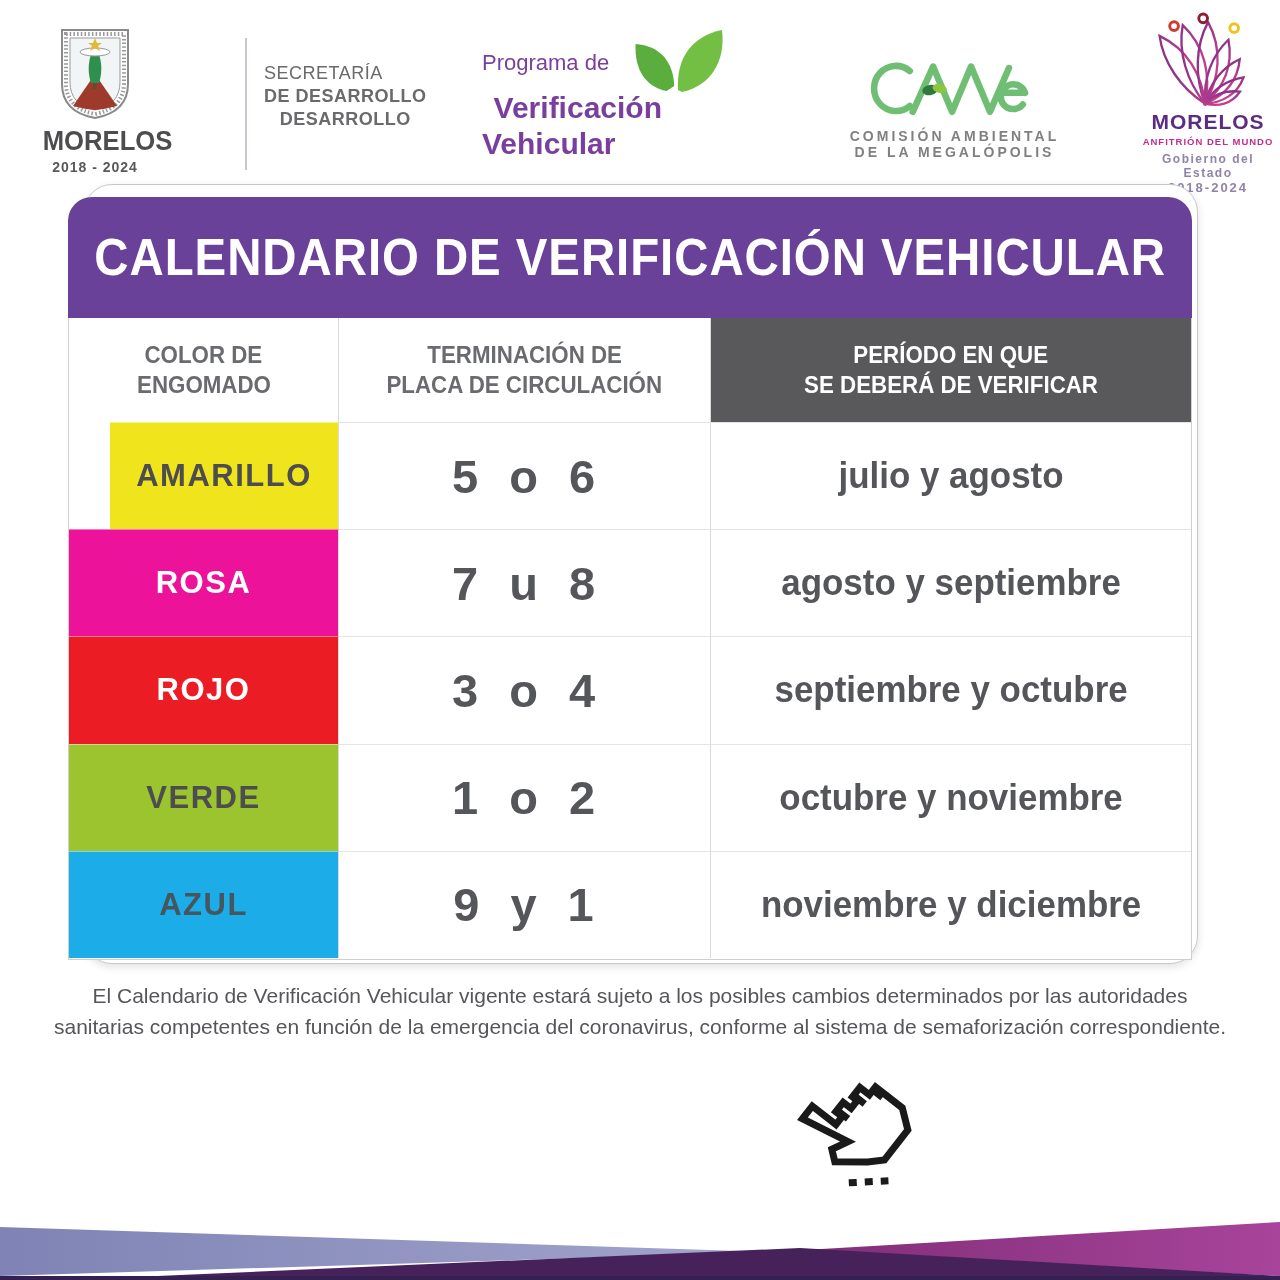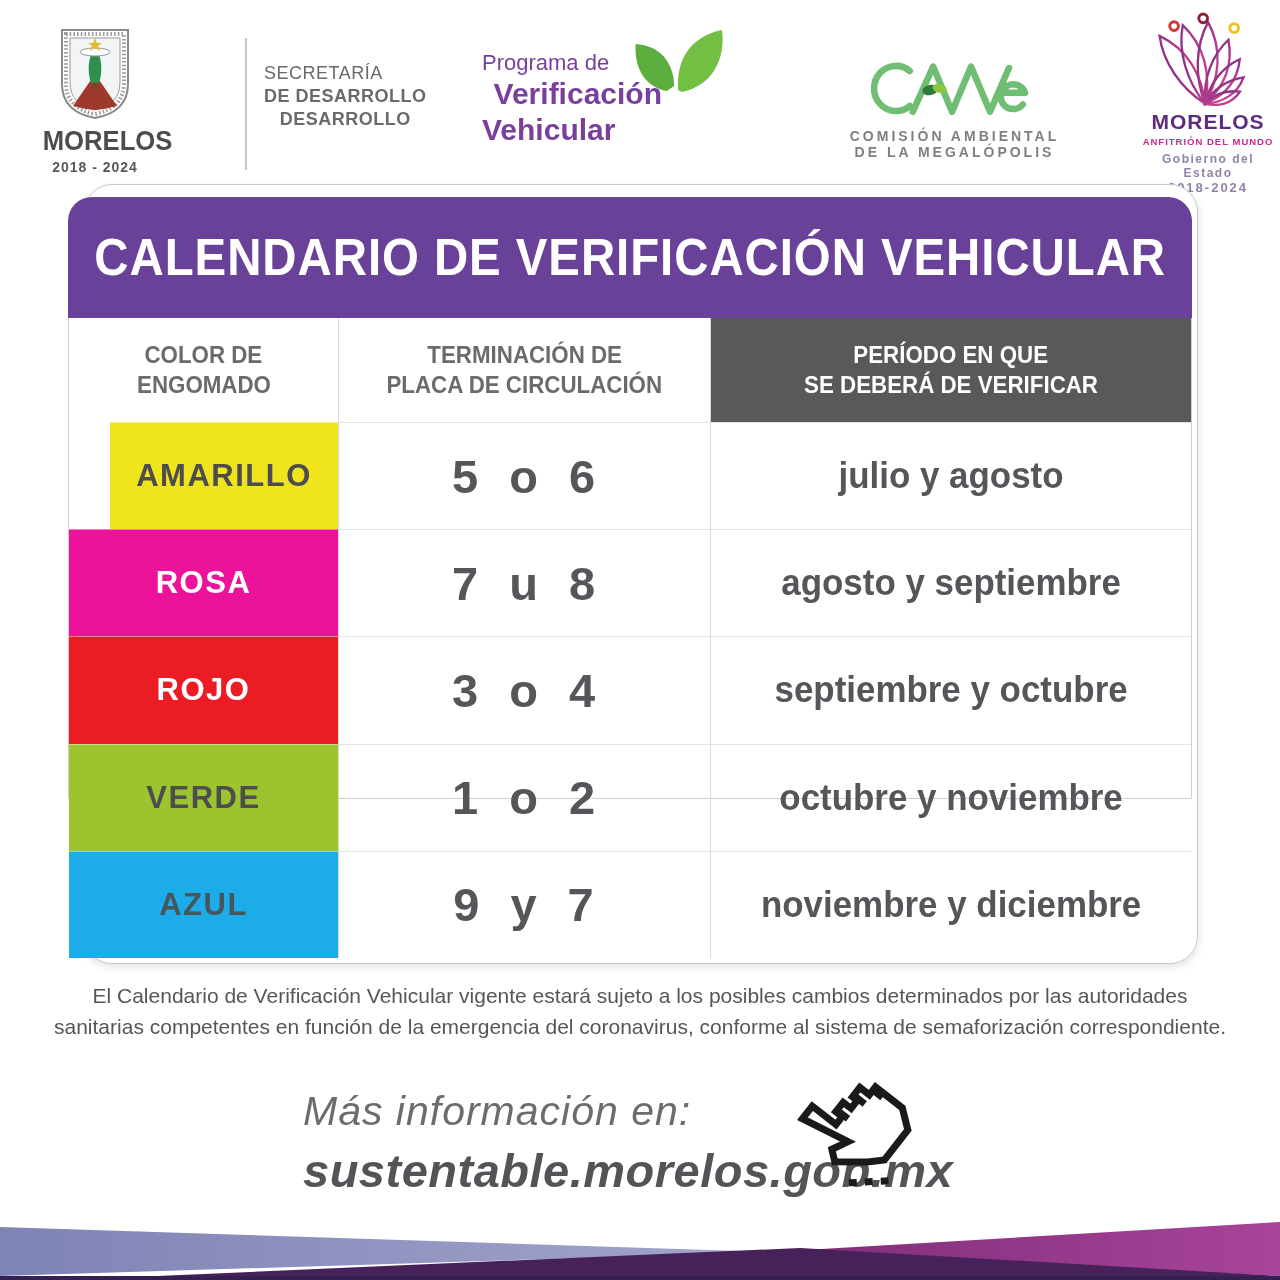--- a/index.html
+++ b/index.html
@@ -10,38 +10,38 @@
   
   .seal{left:40px;top:28px;width:110px;text-align:center;}
   .seal-name{font-size:27px;font-weight:700;color:#4D4D4F;letter-spacing:0px;transform:scaleX(.95);margin-top:2px;}
   .seal-years{font-size:14px;font-weight:700;color:#58595B;letter-spacing:1px;margin-top:2px;}
   .vdivider{left:245px;top:38px;width:2px;height:132px;background:#c9c3d2;}
   .secretaria{left:264px;top:62px;line-height:23px;color:#6A6A6D;}
   .secretaria .l1{font-size:18px;font-weight:500;letter-spacing:.5px;}
   .secretaria .l2,.secretaria .l3{font-size:18px;font-weight:800;letter-spacing:.5px;text-align:center;}
   .programa{left:482px;top:50px;width:180px;color:#7A3F9D;}
   .programa .p1{font-size:22px;font-weight:400;text-align:left;}
-  .programa .p2{font-size:30px;font-weight:800;text-align:right;margin-top:1px;}
+  .programa .p2{font-size:30px;font-weight:800;text-align:right;margin-top:15px;}
   .programa .p3{font-size:30px;font-weight:800;text-align:left;margin-top:2px;}
   .leaves{left:630px;top:26px;}
   .came{left:842px;top:52px;width:225px;text-align:center;}
   .came-tag{font-size:14px;font-weight:600;letter-spacing:3px;color:#808083;line-height:16px;margin-top:2px;}
   .morelos-logo{left:1138px;top:12px;width:140px;text-align:center;}
   .ml-title{font-size:21px;font-weight:800;color:#5C2C83;letter-spacing:1px;margin-top:-4px;}
   .ml-sub{font-size:9.5px;font-weight:800;color:#C42B8F;letter-spacing:1px;margin-top:2px;}
   .ml-gov{font-size:12px;font-weight:600;color:#9183A8;letter-spacing:1.5px;margin-top:5px;}
   .ml-years{font-size:13px;font-weight:600;color:#9183A8;letter-spacing:2px;}
 
   
   .backing{left:84px;top:184px;width:1112px;height:778px;background:#fff;border:1px solid #c9c9c9;
            border-radius:28px;box-shadow:0 3px 8px rgba(0,0,0,.12);}
   .purple-head{left:68px;top:197px;width:1124px;height:121px;border-radius:24px 24px 0 0;
                display:flex;align-items:center;justify-content:center;}
   .purple-head .title{color:#fff;font-size:51px;font-weight:800;letter-spacing:1px;transform:scaleX(.93);white-space:nowrap;}
-  .tbl{left:68px;top:318px;width:1124px;height:481px;background:#fff;border:1px solid #cfcfcf;border-top:none;
+  .tbl{left:68px;top:318px;width:1124px;height:642px;background:#fff;border:1px solid #cfcfcf;border-top:none;
        box-sizing:border-box;display:grid;grid-template-columns:270px 372px 480px;grid-template-rows:104px repeat(5,107.2px);}
   .cell{display:flex;align-items:center;justify-content:center;text-align:center;box-sizing:border-box;}
   .hcell{flex-direction:column;line-height:30px;font-size:24px;font-weight:800;color:#6A6B6E;}
   .hcell .hline{transform:scaleX(.93);white-space:nowrap;}
   .hcell-dark{color:#ffffff;}
   .vline{border-right:1px solid #d9d9d9;}
   .rowline{border-top:1px solid #e4e4e4;}
   .color-cell{font-size:31px;font-weight:700;letter-spacing:1.5px;border-top:1px solid rgba(255,255,255,.45);}
   .plate-cell{font-size:47px;font-weight:600;color:#55565A;word-spacing:14px;letter-spacing:2px;}
   .period-cell{font-size:36px;font-weight:700;color:#55565A;}
@@ -178,35 +178,31 @@
       <span>septiembre y octubre</span>
     </div>
 
     <div class="cell color-cell vline" style="background-color: rgb(156, 196, 47); color: rgb(77, 77, 79);">VERDE</div>
     <div class="cell plate-cell vline rowline">1 o 2</div>
     <div class="cell period-cell rowline">
       <span>octubre y noviembre</span>
     </div>
 
     <div class="cell color-cell vline" style="background-color: rgb(28, 173, 232); color: rgb(71, 85, 92);">AZUL</div>
-    <div class="cell plate-cell vline rowline">9 y 7</div>
+    <div class="cell plate-cell vline rowline">9 y 1</div>
     <div class="cell period-cell rowline">
       <span>noviembre y diciembre</span>
     </div>
   </div>
 
   <div class="abs note">
     <div>El Calendario de Verificación Vehicular vigente estará sujeto a los posibles cambios determinados por las autoridades</div>
     <div>sanitarias competentes en función de la emergencia del coronavirus, conforme al sistema de semaforización correspondiente.</div>
   </div>
 
-  <div class="abs moreinfo">
-    <div class="mi-label">Más información en:</div>
-    <div class="mi-url">sustentable.morelos.gob.mx</div>
-  </div>
 
   <svg class="abs hand" width="160" height="150" viewBox="0 0 160 150">
     <g transform="rotate(-52 80 72)">
       <path d="M58,6 h16 v30 h10 v-8 h12 v10 h10 v-6 h12 v12 h10 v34 l-14,18 h-38 l-12,-12 -20,-26 8,-10 16,8 z" fill="#ffffff" stroke="#1a1a1a" stroke-width="7" stroke-linejoin="miter"></path>
       <path d="M86,30 v12 M108,34 v12 M124,46 v10" stroke="#1a1a1a" stroke-width="7" fill="none"></path>
       <path d="M36,82 l26,30" stroke="#1a1a1a" stroke-width="7" stroke-dasharray="8 8" fill="none"></path>
     </g>
   </svg>
 
   <svg class="abs ribbon" viewBox="0 0 1280 70" preserveAspectRatio="none">

